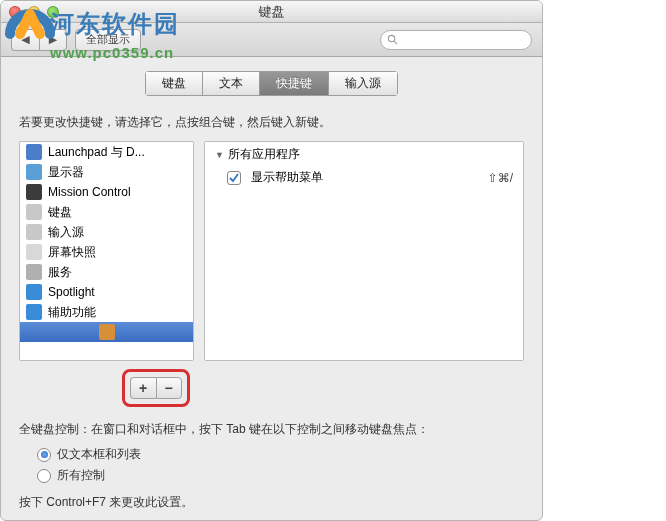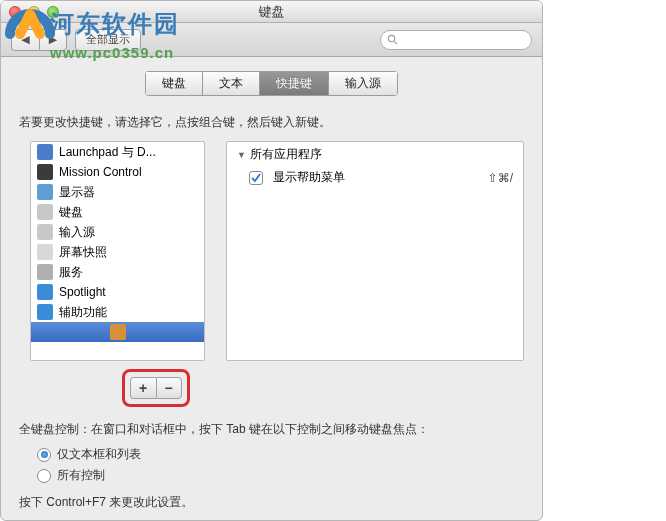--- a/index.html
+++ b/index.html
@@ -30,21 +30,21 @@
 .content { padding: 14px 18px 8px; }
 .tabseg { display: flex; justify-content: center; margin-bottom: 18px; }
 .seg { display: flex; border-radius: 4px; overflow: hidden; box-shadow: inset 0 1px 0 rgba(255,255,255,0.5); }
 .seg-btn { padding: 3px 16px; font-size: 12px; background: linear-gradient(#fdfdfd,#e2e2e2); border: 1px solid #9c9c9c; border-right: none; color: #222; }
 .seg-btn:last-child { border-right: 1px solid #9c9c9c; }
 .seg-btn.active { background: linear-gradient(#989898,#7b7b7b); color: #fff; text-shadow: 0 -1px 0 rgba(0,0,0,0.3); }
 
 .hint { font-size: 12px; color: #333; margin-bottom: 10px; }
 
 .panels { display: flex; gap: 10px; }
-.panel { background: #fff; border: 1px solid #bdbdbd; border-radius: 2px; height: 220px; overflow: hidden; margin-left: 11px; }
+.panel { background: #fff; border: 1px solid #bdbdbd; border-radius: 2px; height: 220px; overflow: hidden; }
 .left-panel { width: 175px; }
 .right-panel { flex: 1; }
 .lrow { display: flex; align-items: center; gap: 6px; padding: 2px 6px; font-size: 12px; color: #000; height: 20px; }
 .lrow.sel { background: linear-gradient(#5b8dd9, #3a6cc0); color: #fff; flex-direction: column; }
 .licon { width: 16px; height: 16px; border-radius: 2px; flex-shrink: 0; }
 .right-head { display: flex; align-items: center; gap: 4px; padding: 4px 10px; font-size: 12px; }
 .tri { font-size: 9px; color: #666; }
 .rrow { display: flex; align-items: center; padding: 2px 10px 2px 22px; font-size: 12px; }
 .chk { width: 14px; height: 14px; border: 1px solid #888; border-radius: 3px; display: flex; align-items: center; justify-content: center; margin-right: 10px; background: #fff; }
 .chk svg { width: 12px; height: 12px; }
@@ -110,26 +110,26 @@
       </div>
     <div class="hint">若要更改快捷键，请选择它，点按组合键，然后键入新键。</div>
 
     <div class="panels">
       <div class="panel left-panel" id="left">
           <div class="lrow">
             <div class="licon" style="background: rgb(74, 126, 200);"></div>
             <span>Launchpad 与 D...</span>
           </div>
           <div class="lrow">
+            <div class="licon" style="background: rgb(92, 159, 214);"></div>
+            <span>显示器</span>
+          </div>
+          <div class="lrow">
             <div class="licon" style="background: rgb(59, 59, 59);"></div>
             <span>Mission Control</span>
-          </div>
-          <div class="lrow">
-            <div class="licon" style="background: rgb(92, 159, 214);"></div>
-            <span>显示器</span>
           </div>
           <div class="lrow">
             <div class="licon" style="background: rgb(200, 200, 200);"></div>
             <span>键盘</span>
           </div>
           <div class="lrow">
             <div class="licon" style="background: rgb(200, 200, 200);"></div>
             <span>输入源</span>
           </div>
           <div class="lrow">

